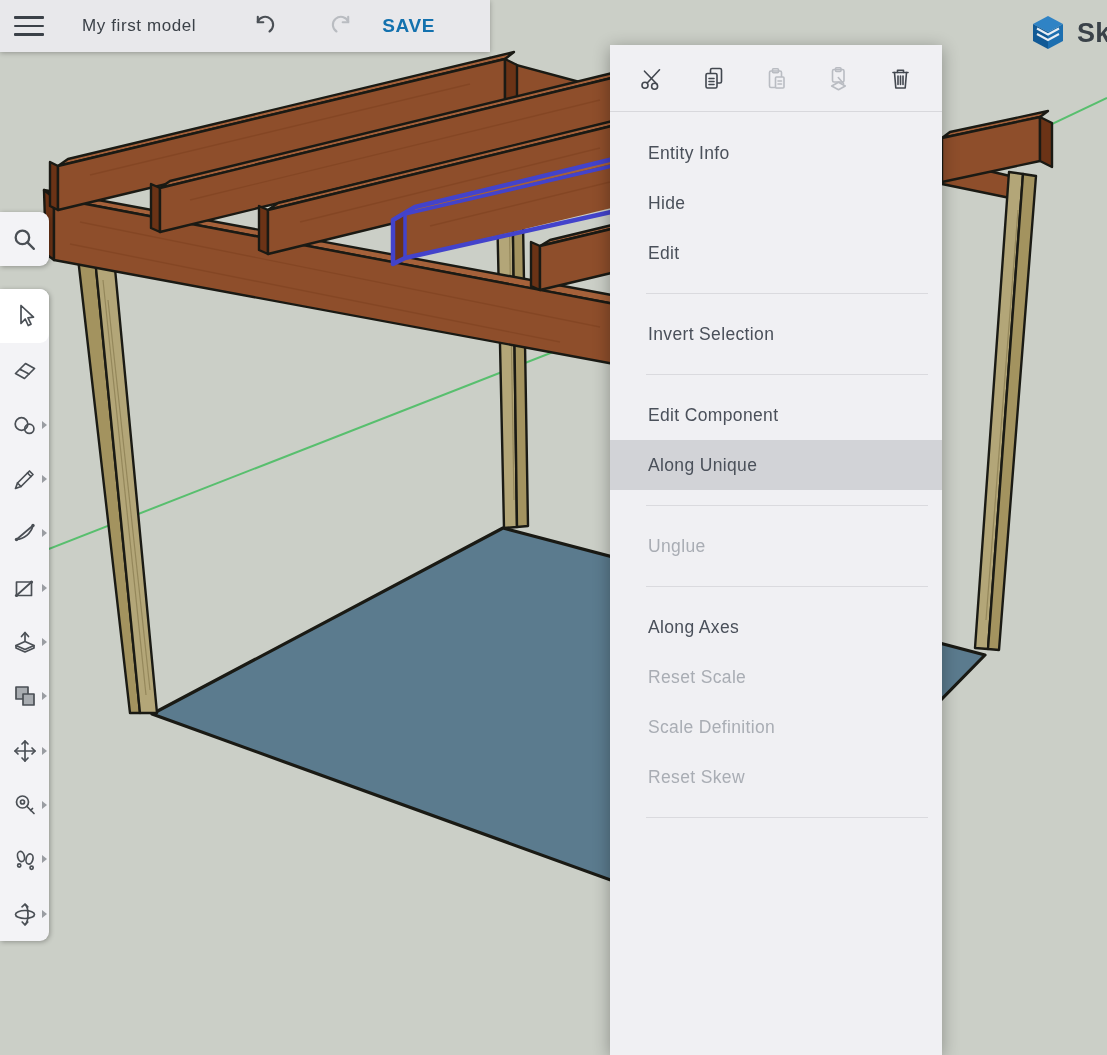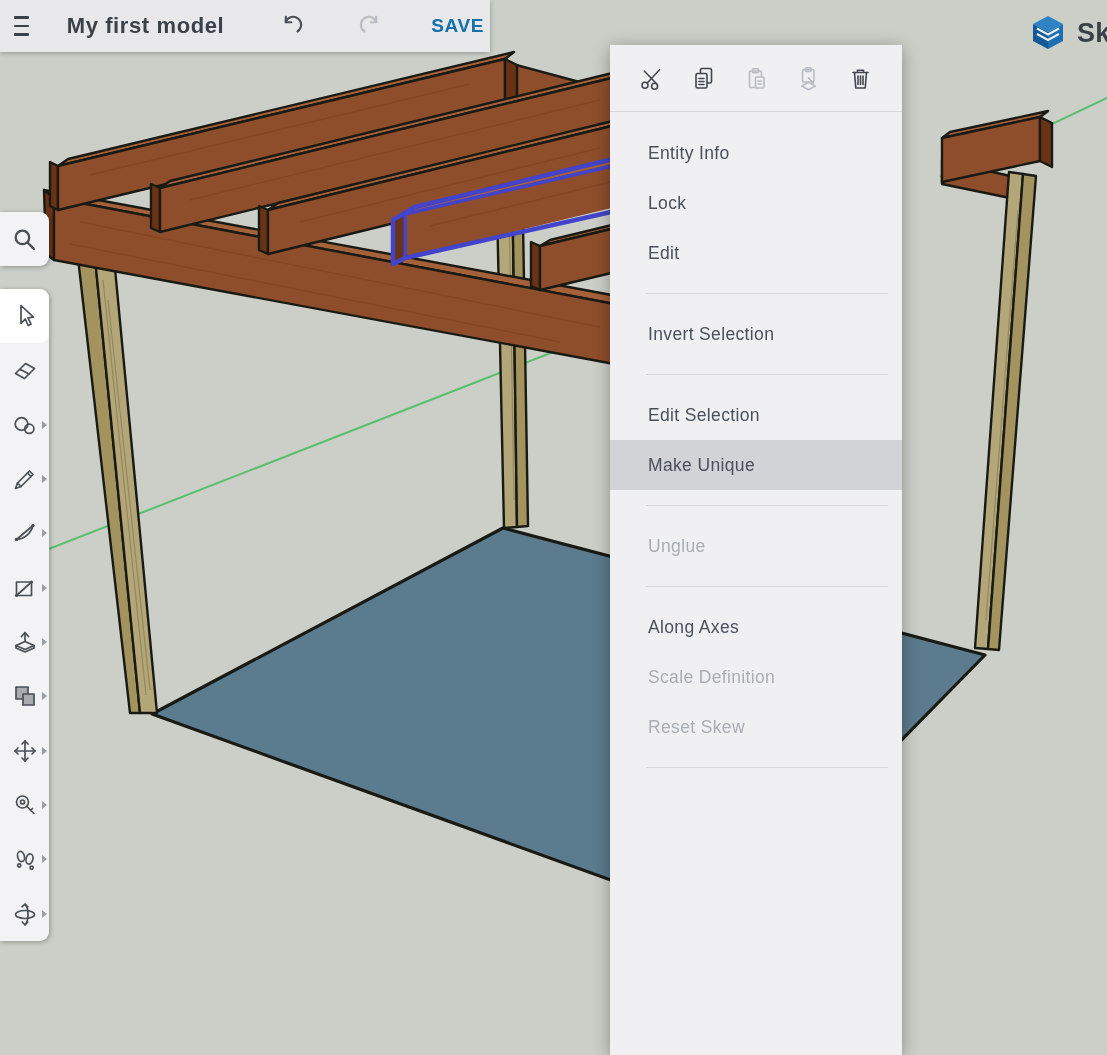--- a/index.html
+++ b/index.html
@@ -21,45 +21,45 @@
   .pgrain{stroke:#8d8054;stroke-width:1.2;opacity:.8}
   .axis{stroke:var(--axis-green,#58bf6e);stroke-width:2}
   .sel{stroke:var(--selection-blue,#4343cb);stroke-width:4.5;fill:none;stroke-linejoin:round}
   .sel-in{stroke:var(--selection-blue,#4343cb);stroke-width:3.5;fill:none}
   
   .topbar{position:absolute;left:0;top:0;width:490px;height:52px;z-index:5;
           background:var(--topbar-bg,#e8e8eb);box-shadow:0 1px 5px rgba(0,0,0,.28);
           display:flex;align-items:center;color:var(--text-dark,#3b4148)}
   .hamburger{width:30px;height:20px;margin-left:14px;display:flex;flex-direction:column;justify-content:space-between;cursor:pointer}
   .hamburger span{display:block;height:2.6px;background:var(--text-dark,#3b4148);border-radius:1px}
-  .doc-title{margin-left:38px;font-size:22px;font-weight:bold;letter-spacing:.6px;white-space:nowrap}
+  .doc-title{margin-left:38px;font-size:17px;font-weight:normal;letter-spacing:.6px;white-space:nowrap}
   .histbtn{margin-left:54px;width:26px;height:26px;color:var(--icon-gray,#4a4f55)}
   .histbtn.disabled{color:#b9bcc1}
   .histbtn svg{stroke:currentColor;fill:none;stroke-width:2.1;stroke-linecap:round}
-  .savebtn{margin-left:41px;font-size:19px;font-weight:bold;letter-spacing:.6px;
+  .savebtn{margin-left:20px;font-size:19px;font-weight:bold;letter-spacing:.6px;
            color:var(--accent-blue,#1371ae);background:none;border:none;cursor:pointer;
            font-family:"Liberation Sans",sans-serif}
   
   .brand{position:absolute;left:1028px;top:13px;z-index:3;display:flex;align-items:center;gap:9px}
   .brand-text{font-size:27px;font-weight:600;color:#3a4249;letter-spacing:.2px;white-space:nowrap}
   
   .searchbox,.toolrail{position:absolute;left:0;width:49px;z-index:4;
         background:var(--toolbar-bg,#f3f3f6);border-radius:0 9px 9px 0;
         box-shadow:1px 1px 5px rgba(0,0,0,.3)}
   .searchbox{top:212px;height:54px;display:flex;align-items:center;justify-content:center;cursor:pointer}
   .toolrail{top:289px;height:652px;display:flex;flex-direction:column}
   .tool{flex:1;display:flex;align-items:center;justify-content:center;position:relative;cursor:pointer}
   .tool.active{background:#fff;border-radius:0 9px 9px 0}
   .tool svg,.searchbox svg{stroke:var(--icon-gray,#4a4f55);fill:none;stroke-width:1.7;stroke-linecap:round;stroke-linejoin:round}
   .tool .solid{fill:var(--icon-gray,#4a4f55);stroke:none}
   .tool .gfill{fill:#a8acb1}
   .flyout-arrow{position:absolute;right:2.5px;top:50%;transform:translateY(-50%);
         width:0;height:0;border-left:5px solid #9a9da2;border-top:4.5px solid transparent;border-bottom:4.5px solid transparent}
   
-  .ctxmenu{position:absolute;left:610px;top:45px;width:292px;height:1010px;z-index:6;
+  .ctxmenu{position:absolute;left:610px;top:45px;width:332px;height:1010px;z-index:6;
         background:var(--menu-bg,#f0f0f3);box-shadow:0 3px 16px rgba(0,0,0,.32);
         color:var(--menu-text,#4a505a);font-size:17.5px}
   .ctx-icons{height:66px;display:flex;align-items:center;padding:0 28px;
         justify-content:space-between;border-bottom:1px solid #d8d8dc}
   .ctx-icons .cicon{width:27px;height:27px;cursor:pointer}
   .ctx-icons svg{stroke:#42474f;fill:none;stroke-width:1.6;stroke-linecap:round;stroke-linejoin:round}
   .cicon.disabled svg{stroke:var(--icon-disabled,#b9bcc2)}
   .cicon .bgfill{fill:var(--menu-bg,#f0f0f3)}
   .menu-list{padding-top:16px}
   .menu-item{height:50px;display:flex;align-items:center;padding:0 26px 0 38px;
@@ -332,53 +332,56 @@
           <path d="M11,11 V19.5 M13.5,11 V19.5 M16,11 V19.5"></path>
         </svg>
       </span>
     </div>
 
     <div class="menu-list">
       <div class="menu-item">
         <span>Entity Info</span>
         </div>
       <div class="menu-item">
-        <span>Lock</span>
+        <span>Hide</span>
         </div>
       <div class="menu-item">
         <span>Edit</span>
         </div>
 
       <div class="menu-sep"></div>
 
       <div class="menu-item">
         <span>Invert Selection</span>
         </div>
 
       <div class="menu-sep"></div>
 
       <div class="menu-item">
-        <span>Edit Selection</span>
+        <span>Edit Component</span>
         </div>
       <div class="menu-item highlight">
-        <span>Make Unique</span>
+        <span>Along Unique</span>
         </div>
 
       <div class="menu-sep"></div>
 
       <div class="menu-item disabled">
         <span>Unglue</span>
         </div>
 
       <div class="menu-sep"></div>
 
       <div class="menu-item">
         <span>Along Axes</span>
         </div>
       <div class="menu-item disabled">
+        <span>Reset Scale</span>
+        </div>
+      <div class="menu-item disabled">
         <span>Scale Definition</span>
         </div>
       <div class="menu-item disabled">
         <span>Reset Skew</span>
         </div>
 
       <div class="menu-sep"></div>
 
     </div>
   </div>

